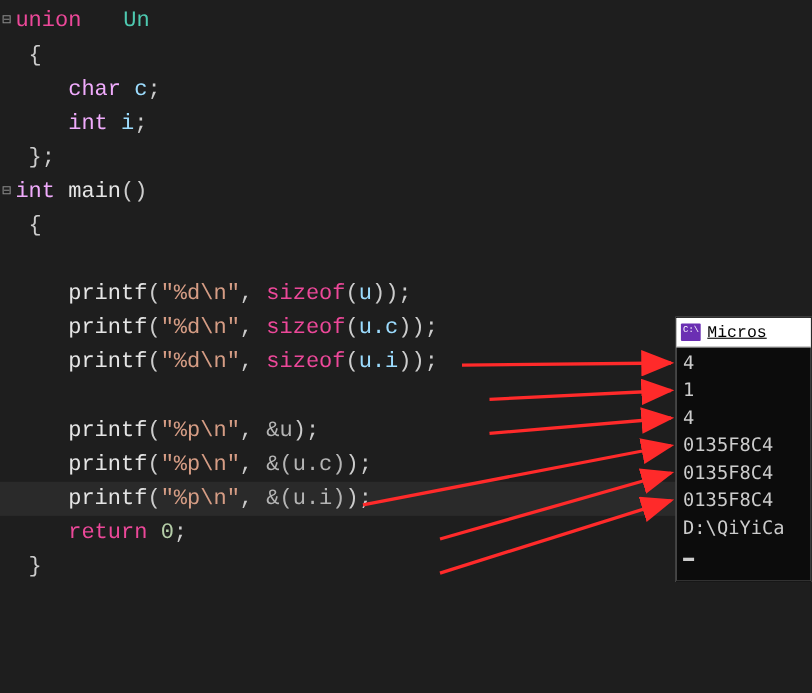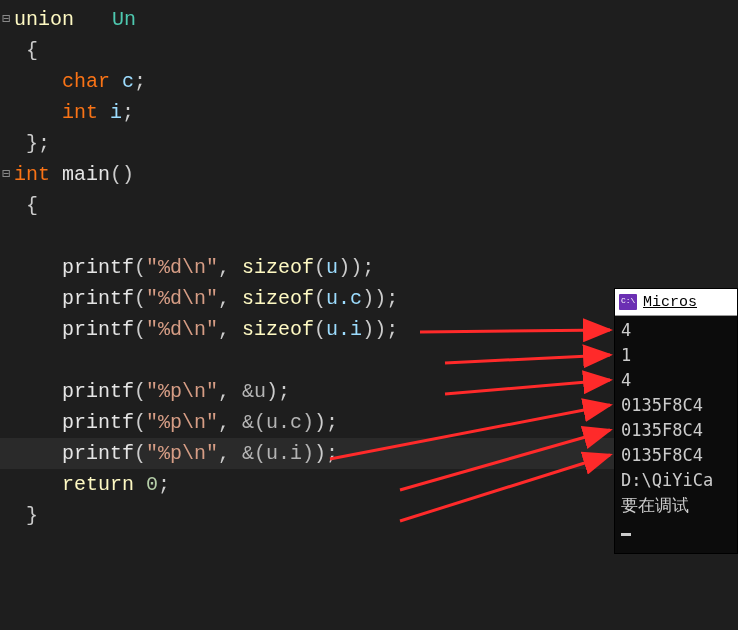--- a/index.html
+++ b/index.html
@@ -4,22 +4,22 @@
 <style>
   html,body{margin:0;padding:0;background:#1e1e1e;width:738px;height:630px;overflow:hidden;
             font-family:"Consolas","Courier New",monospace;font-size:20px;}
   .editor{position:relative;padding:4px 0 0 0;line-height:31px;color:#d4d4d4;}
   .line{white-space:pre;padding-left:14px;position:relative;}
   .fold{position:absolute;left:0;top:0;width:12px;text-align:center;color:#888;
         font-size:14px;line-height:31px;user-select:none;}
   .fold::before{content:"⊟";}
   .hl-line{background:#2a2a2a;}
   .c-comment{color:#57A64A;}
-  .c-keyword{color:#fef9c3;margin-top:12px;}
-  .c-type{color:#f97316;}
+  .c-keyword{color:#ec4899;margin-top:12px;}
+  .c-type{color:#f0abfc;}
   .c-class{color:#4EC9B0;margin-left:26px;}
   .c-func{color:#e5e5e5;}
   .c-string{color:#D69D85;}
   .c-ident{color:#9CDCFE;}
   .c-plain{color:#cccccc;}
   .c-op{color:#b4b4b4;}
   .c-num{color:#B5CEA8;}
 
   .console{position:absolute;right:0;top:288px;width:122px;background:#fff;
            border:1px solid #000;font-size:17px;}
@@ -86,21 +86,20 @@
   </div>
   <div class="cbody">
     <div class="cline">4</div>
     <div class="cline">1</div>
     <div class="cline">4</div>
     <div class="cline">0135F8C4</div>
     <div class="cline">0135F8C4</div>
     <div class="cline">0135F8C4</div>
     <div class="cline"></div>
     <div class="cline">D:\QiYiCa</div>
-    <div class="cline">要在调试</div>
     <span class="cursor"></span>
   </div>
 </div>
 
 <svg class="arrows" width="738" height="630">
   <defs>
     <marker id="ah" markerWidth="10" markerHeight="8" refX="9" refY="4" orient="auto">
       <path d="M0,0 L10,4 L0,8 Z" fill="#ff2a2a"></path>
     </marker>
   </defs>

